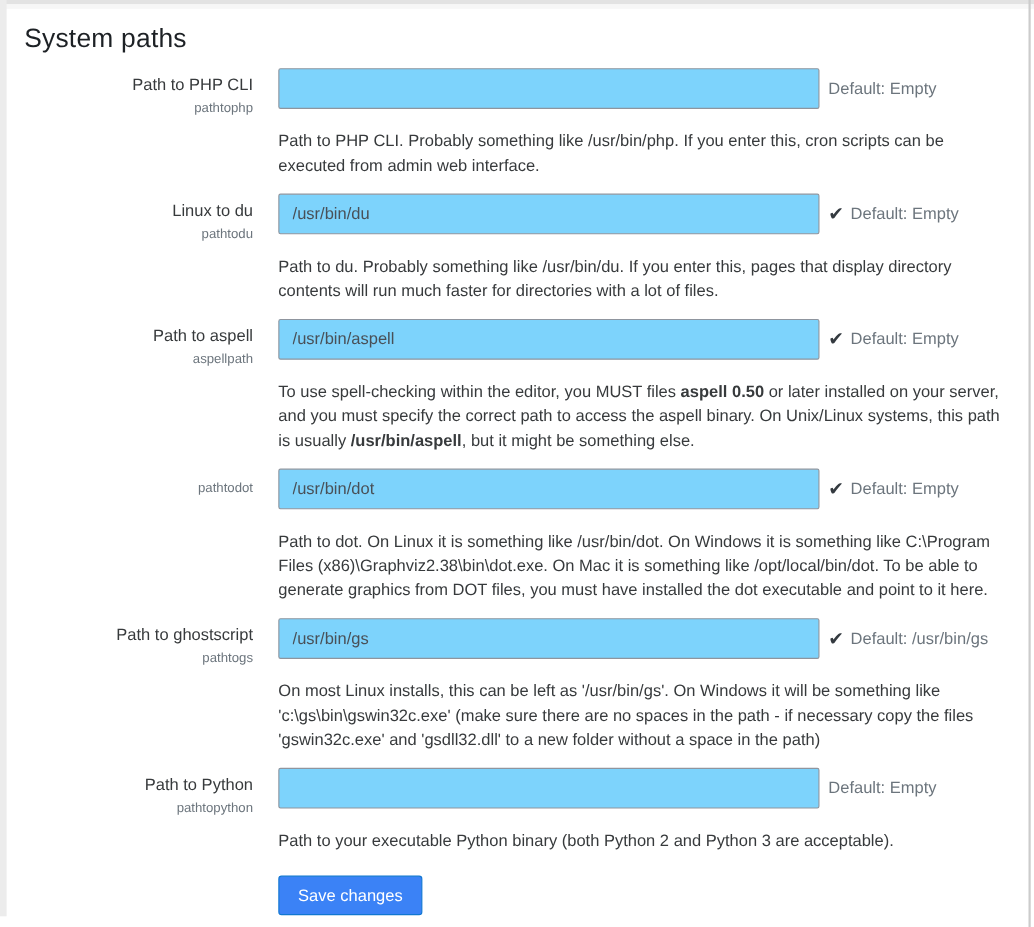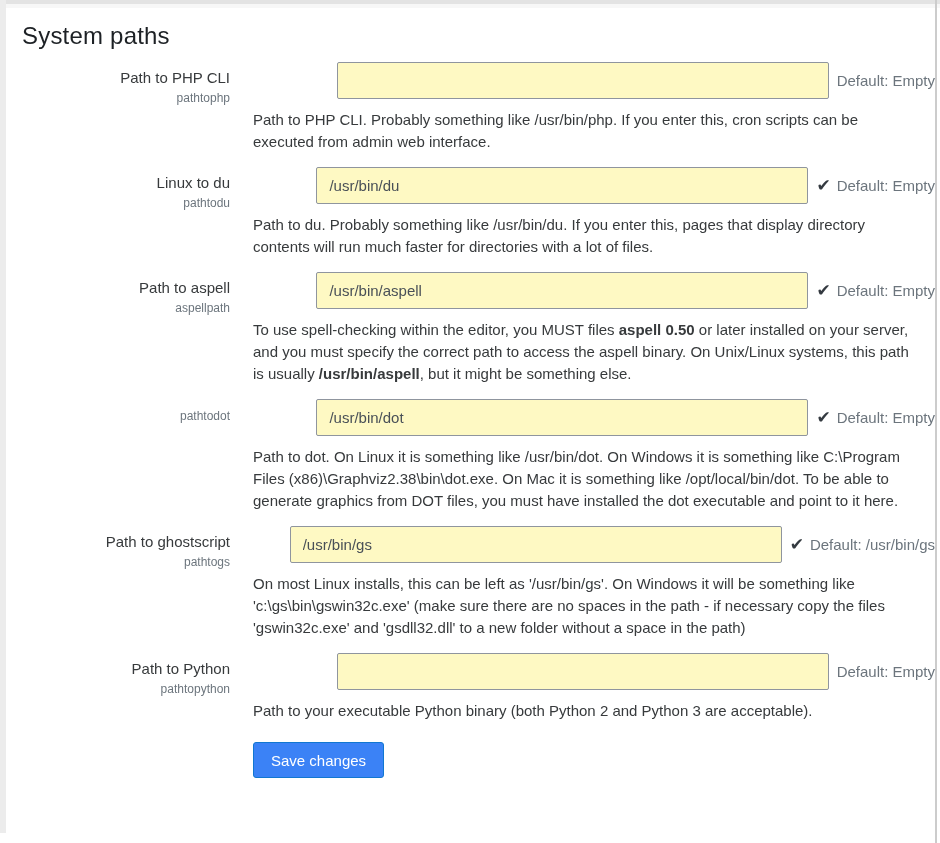--- a/index.html
+++ b/index.html
@@ -36,32 +36,32 @@
     flex: 0 0 208px;
     text-align: right;
     padding-top: 7px;
     box-sizing: border-box;
   }
   .setting-label { font-size: 15px; color: #373a3c; display: block; line-height: 1.25; }
   .setting-name  { font-size: 12px; color: #6c757d; margin-top: 3px; }
 
   .content-col { margin-left: 23px; flex: 1 1 auto; min-width: 0; }
 
-  .input-line { display: flex; align-items: stretch; justify-content: flex-end; }
+  .input-line { display: flex; align-items: stretch; }
   .text-input {
     width: 492px;
     height: 37px;
     box-sizing: border-box;
     border: 1px solid #8f959e;
     border-radius: 2px;
     padding: 0 12px;
     font-family: "Liberation Sans", "DejaVu Sans", sans-serif;
     font-size: 15px;
     color: #495057;
-    background: #fef9c3;
+    background: #7dd3fc;
     outline: none;
   }
   .default-area {
     display: flex; align-items: center;
     margin-left: 8px;
     height: 37px;
     white-space: nowrap;
   }
   .check {
     font-size: 17px;
@@ -70,21 +70,21 @@
     margin-right: 6px;
     line-height: 1;
   }
   .default-text { font-size: 15px; color: #6c757d; }
 
   .desc {
     font-size: 15px;
     line-height: 22px;
     color: #373a3c;
     max-width: 668px;
-    margin-top: 10px;
+    margin-top: 19px;
     margin-bottom: 14px;
   }
   .desc .b { font-weight: 700; text-align: center; }
 
   .actions { margin-left: 231px; margin-top: 6px; }
   .save-btn {
     background: #3b82f6;
     color: #ffffff;
     border: 1px solid #1177d1;
     border-radius: 3px;

